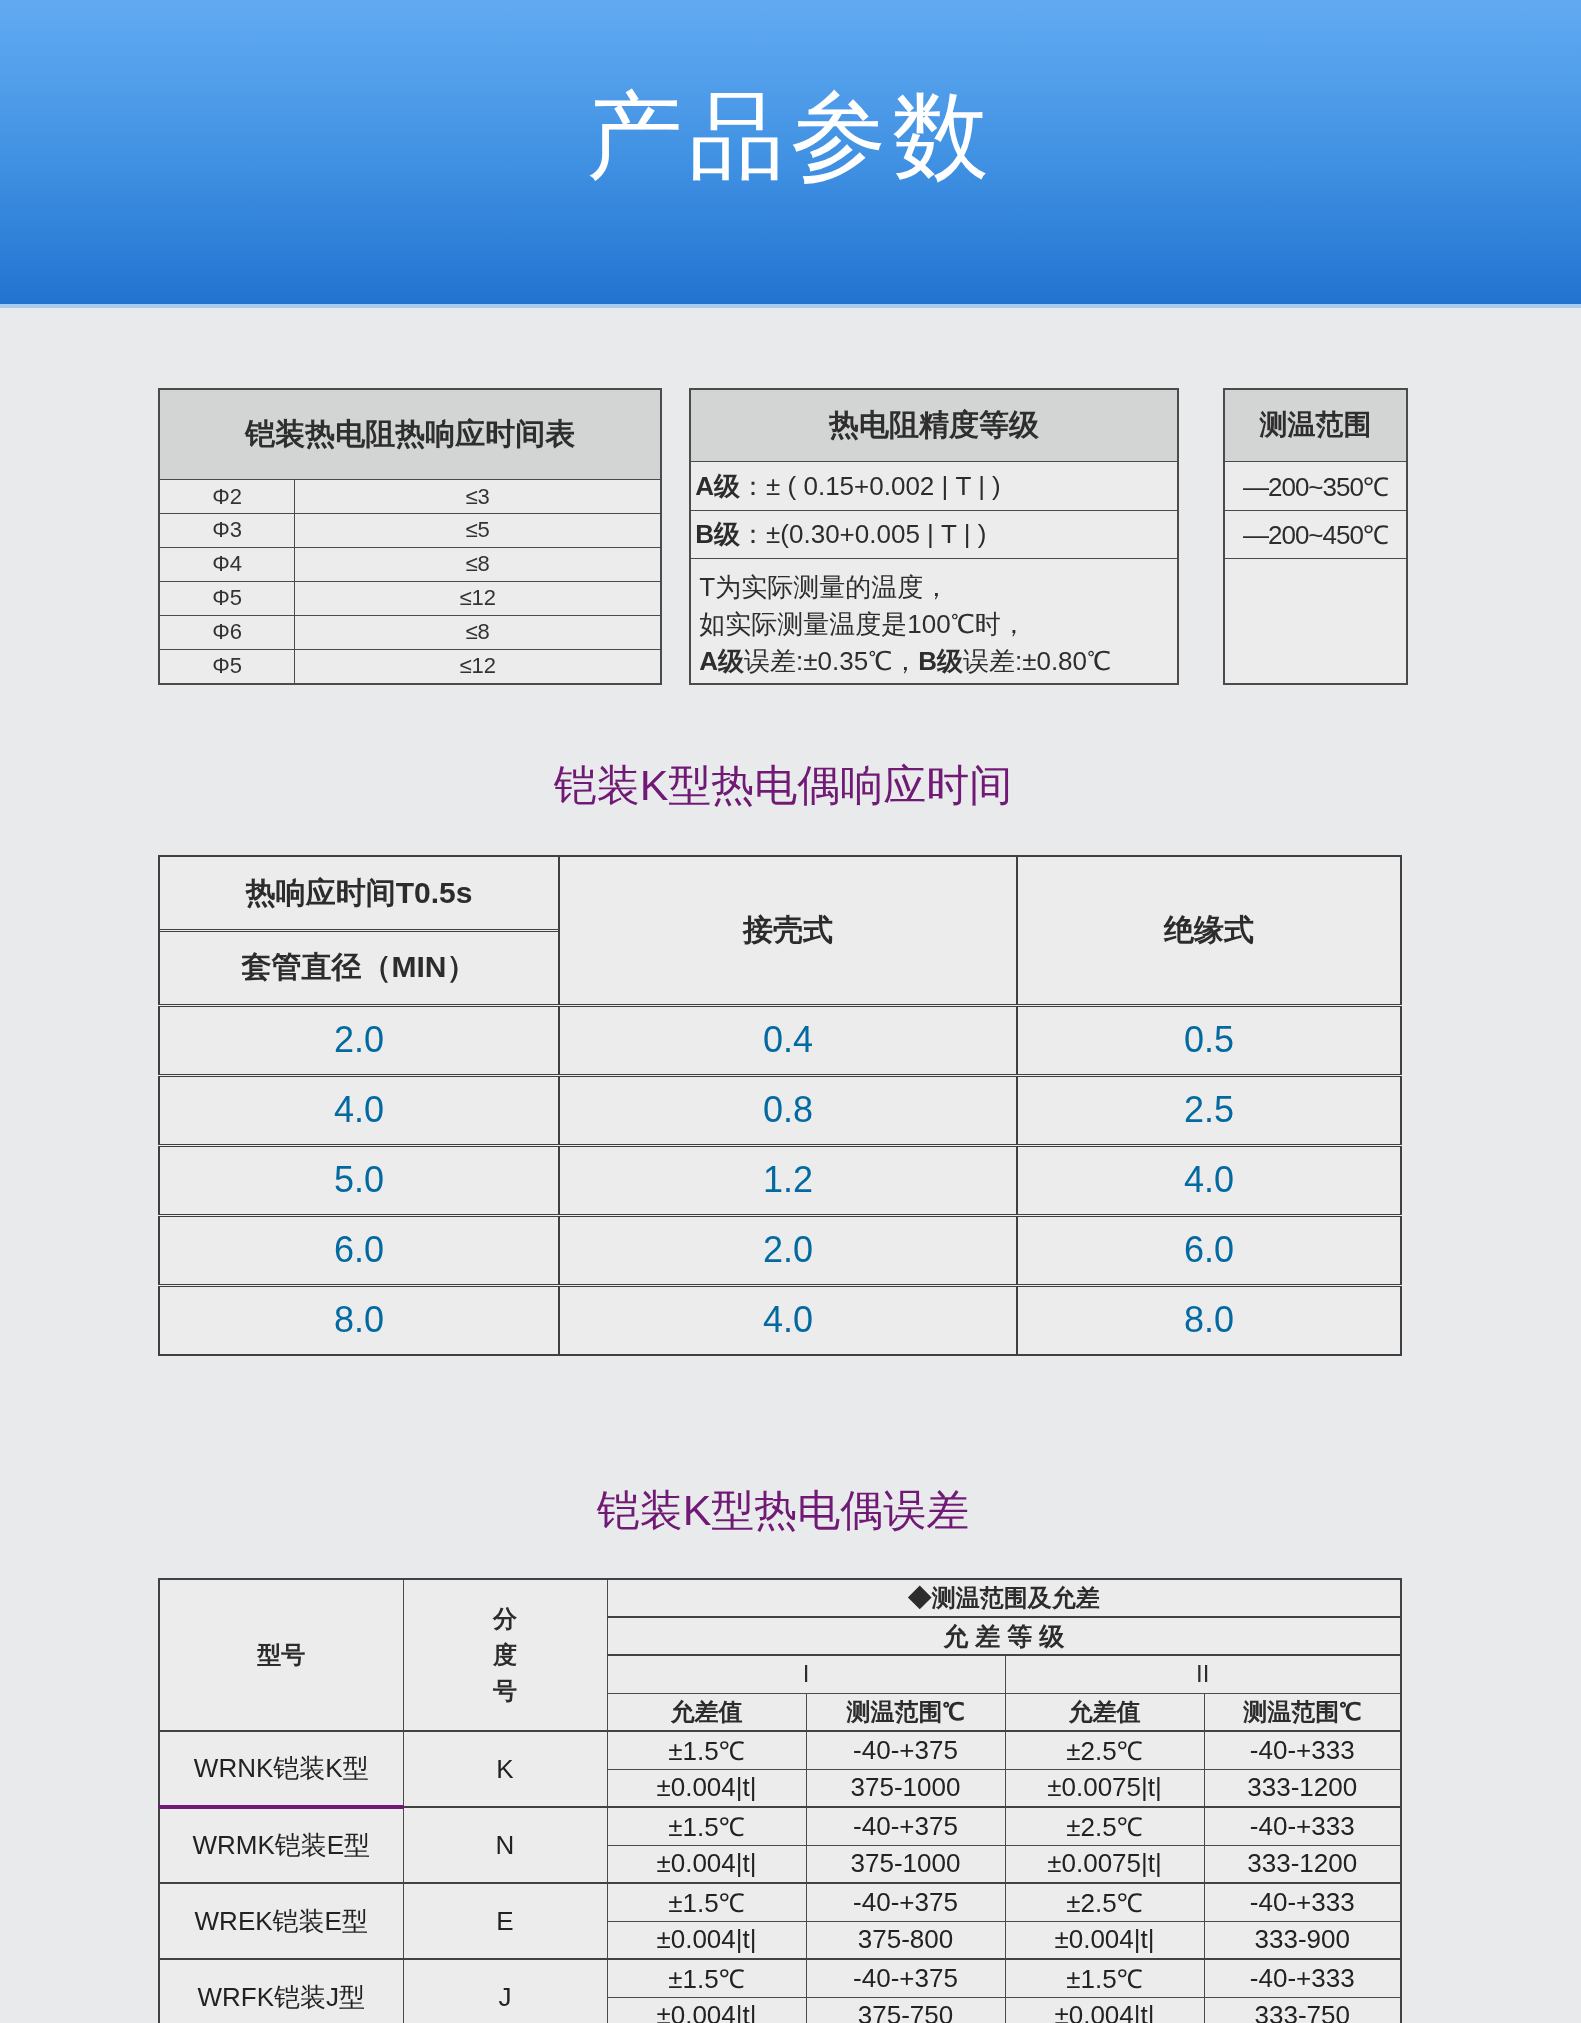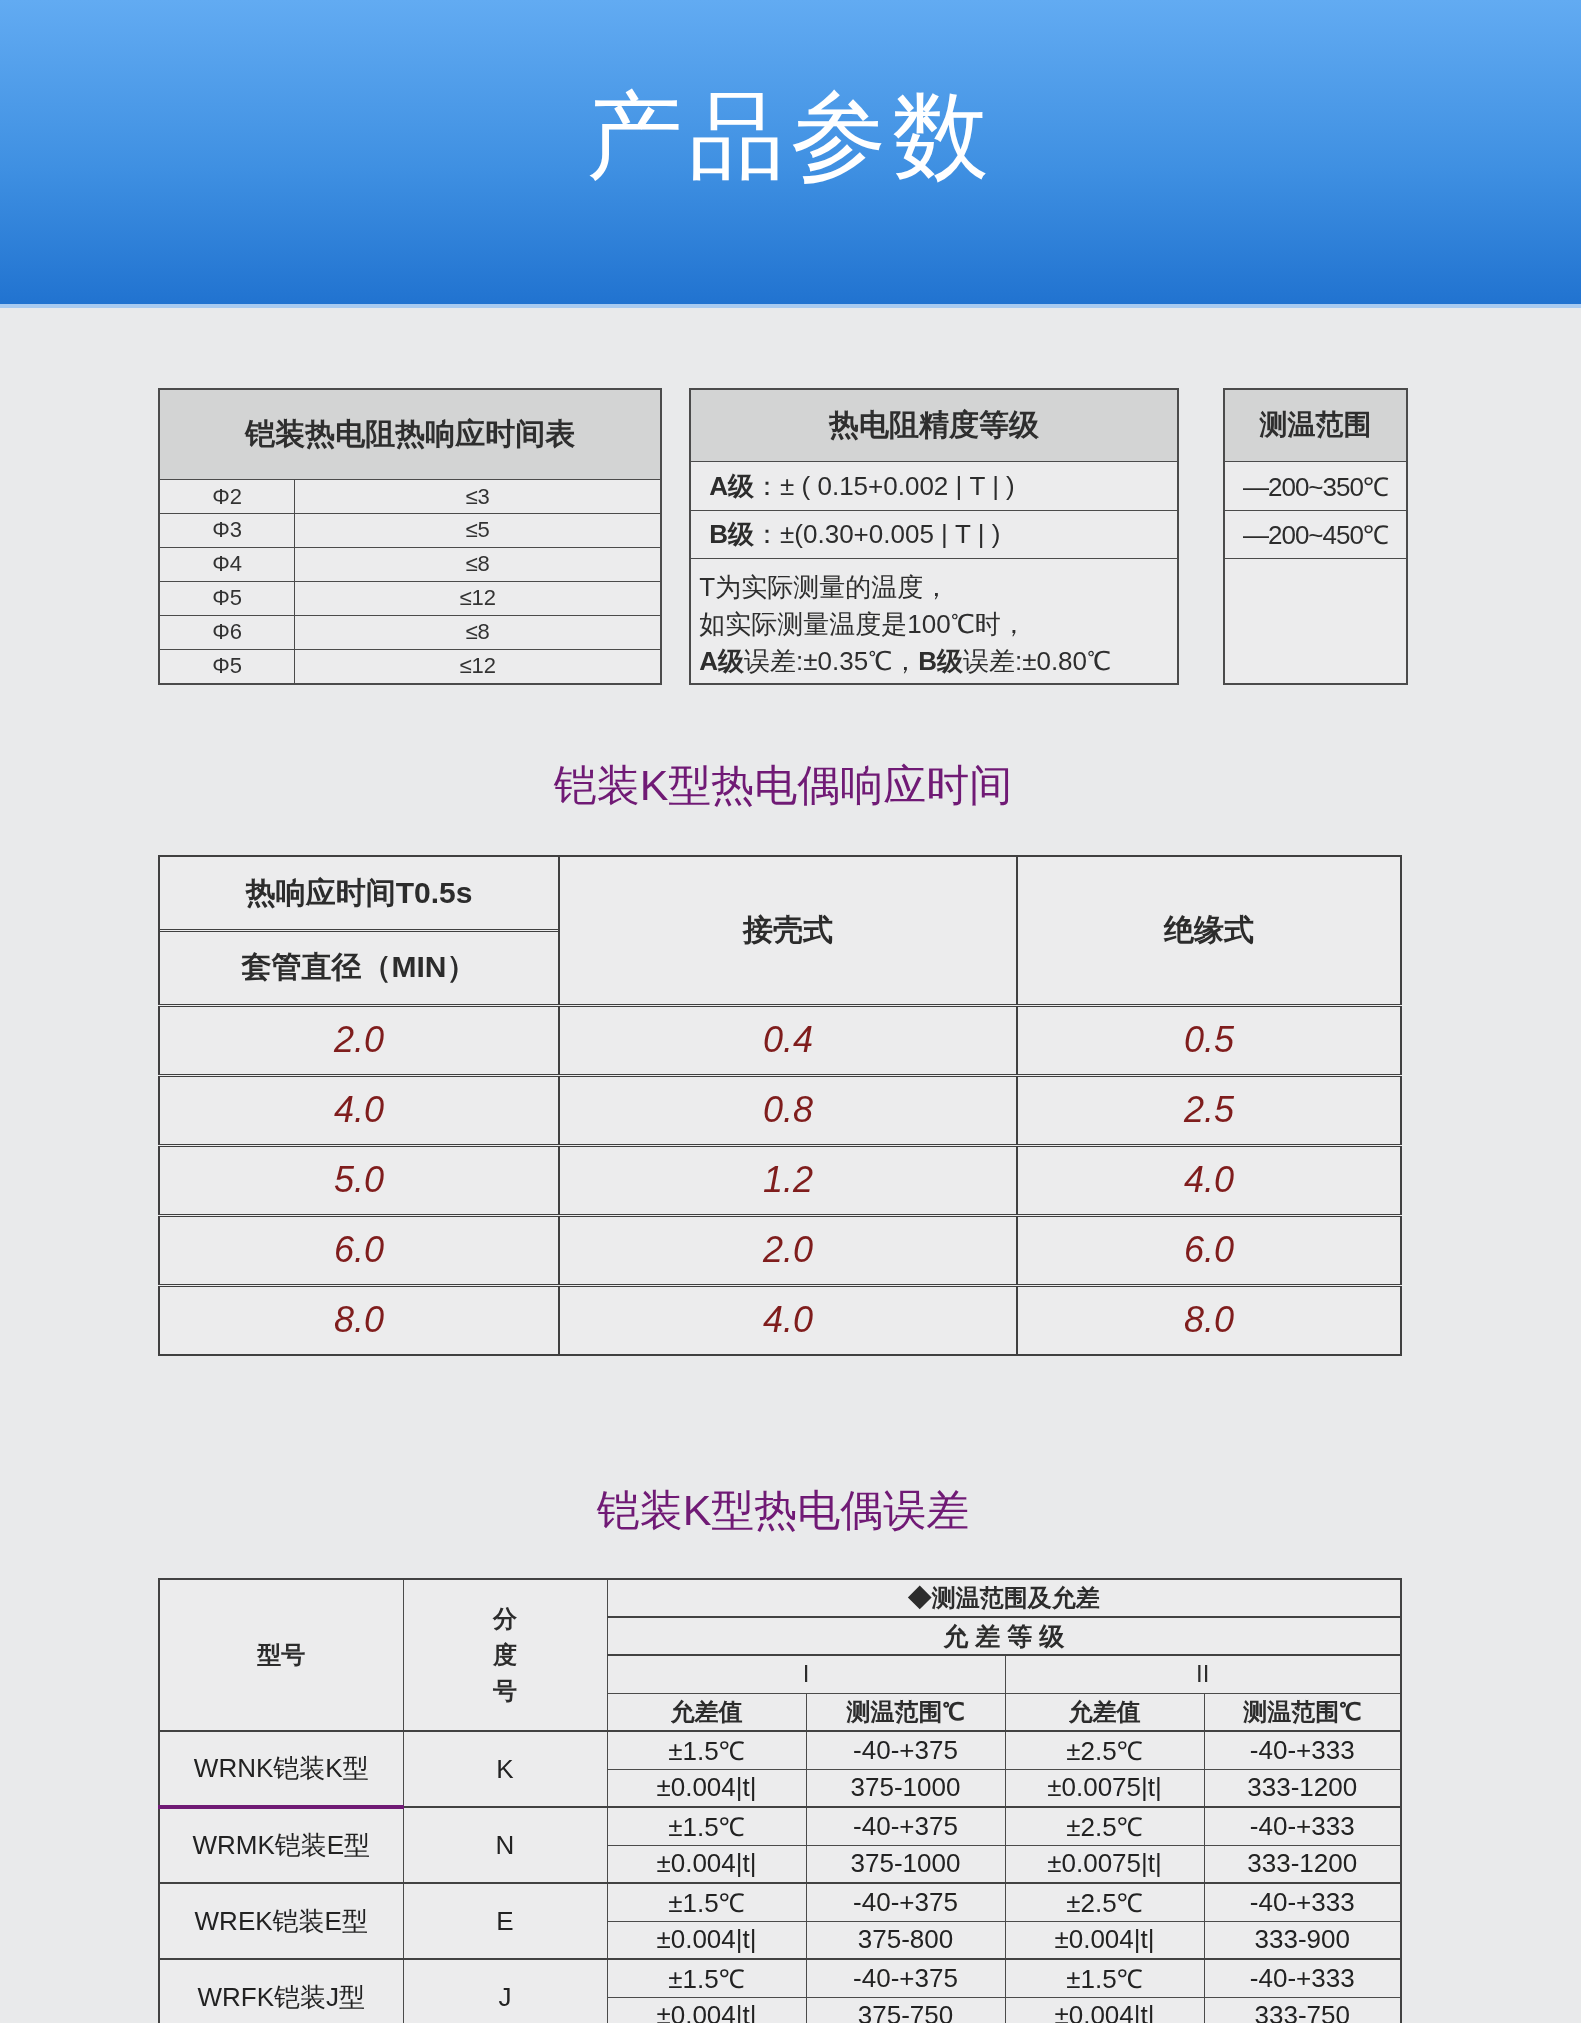--- a/index.html
+++ b/index.html
@@ -31,41 +31,41 @@
 
   
   .top-tables{ position:absolute; top:388px; left:158px; width:1250px; display:flex; }
   .t-small{ border:2px solid #4b4b4b; height:297px; }
   .t1{ width:512px; margin-right:27px; }
   .t2{ width:497px; margin-right:44px; }
   .t3{ width:188px; }
   .t1 .hdr td{ font-weight:700; font-size:24px; border-bottom:3px double #4b4b4b; }
   .t1 .data td{ font-size:22px; color:#333; }
   .t2 td.lft, .t3 td.cen{ font-size:26px; }
-  .t2 td.lft{ text-align:left; padding-left:18px; }
+  .t2 td.lft{ text-align:left; padding-left:4px; }
   .t2 .note-cell{ text-align:left; padding:10px 0 0 8px; vertical-align:top; border-top:1px solid #4b4b4b; }
   .note-line{ font-size:26px; line-height:37px; color:#2e2e2e; }
   .blbl{ font-weight:700; }
   .t3 td.cen{ letter-spacing:-1px; }
 
   
   .section-title{
     position:absolute; left:158px; width:1250px; text-align:center;
     font-size:43px; font-weight:500; color:#701a75;
   }
   .st1{ top:757px; }
   .st2{ top:1482px; }
 
   
   .k-table{ position:absolute; top:855px; left:158px; width:1242px; border:2px solid #404040; }
   .k-table td{ border:2px solid #404040; }
   .k-table .khdr td{ font-weight:700; font-size:30px; border-bottom:3px double #404040; }
   .k-split-top{ height:74px; border-bottom:3px double #404040; display:flex; align-items:center; justify-content:center; }
   .k-split-bot{ height:71px; display:flex; align-items:center; justify-content:center; }
-  .k-table .kdata td{ font-size:36px; font-weight:400; color:#7f1d1d; border-bottom:3px double #404040;font-style:italic; }
+  .k-table .kdata td{ font-size:36px; font-weight:400; color:#0369a1; border-bottom:3px double #404040; }
 
   
   .e-table{ position:absolute; top:1578px; left:158px; width:1242px; border:2px solid #424242; }
   .e-table td{ font-size:24px; }
   .e-table .ehdr td{ font-weight:700; }
   .e-table .thick td{ border-bottom:2px solid #424242; }
   .vert-label{ font-weight:700; font-size:24px; line-height:36px; }
   .model-cell{ font-size:25px; }
   .grad-cell{ font-size:27px; }
   .e-table .vals td{ font-size:26px; font-weight:400; color:#222; }

